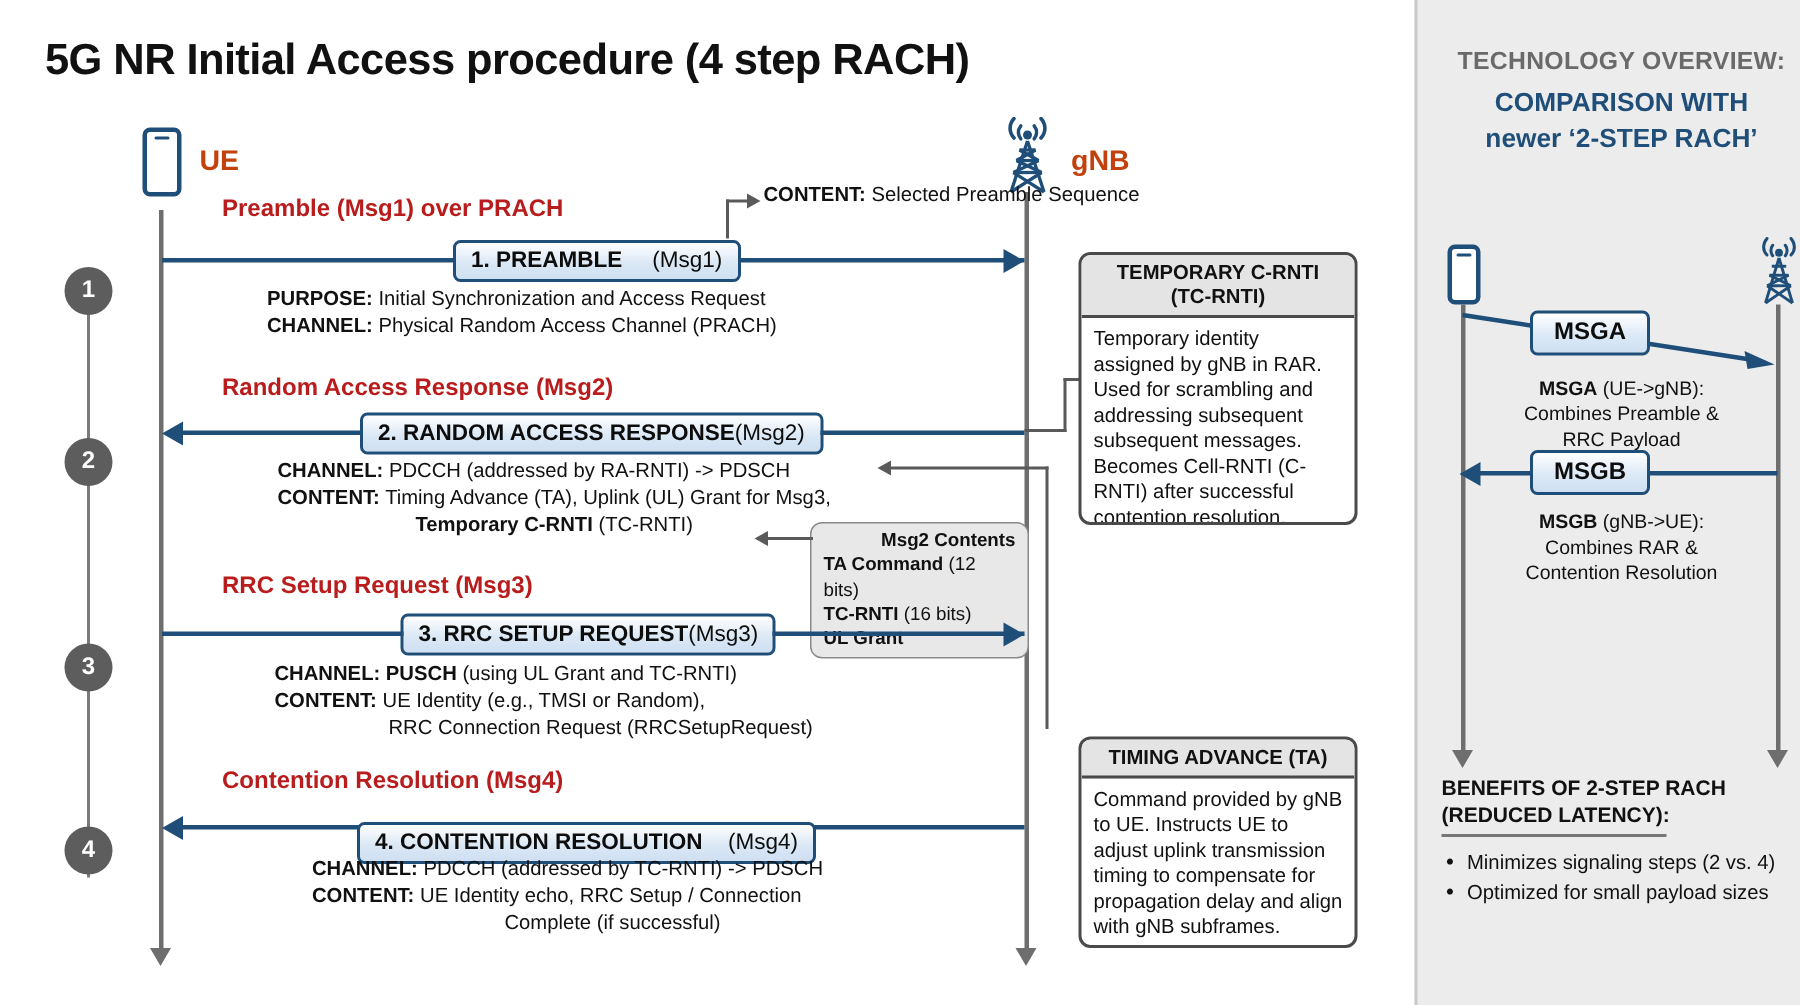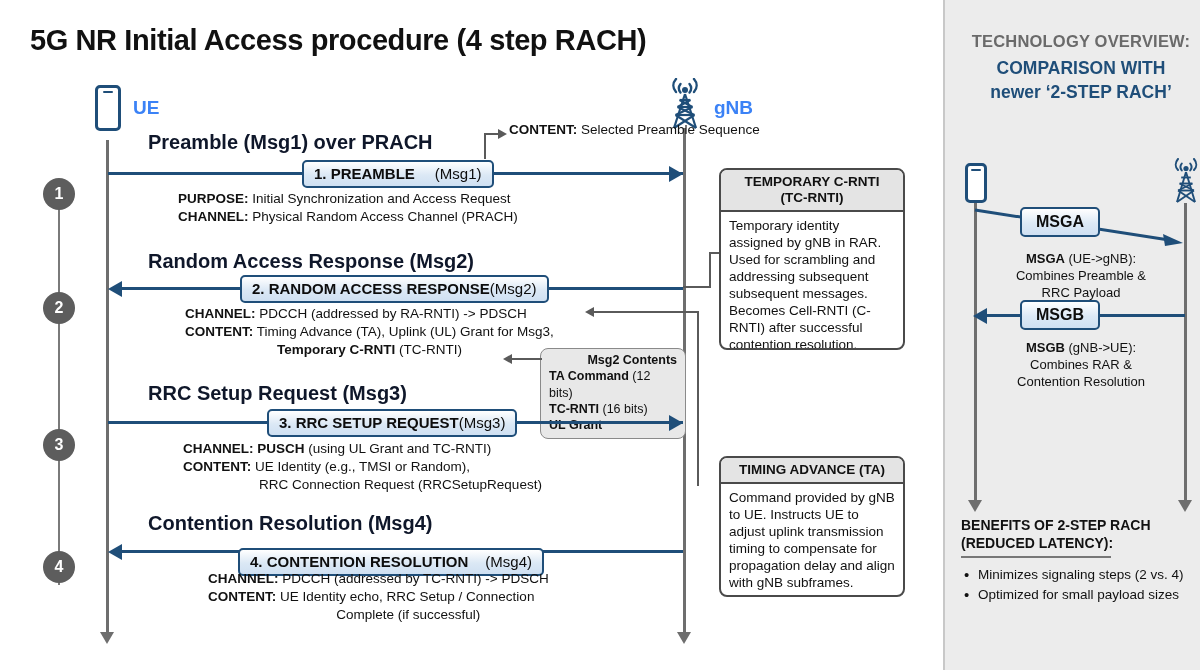--- a/index.html
+++ b/index.html
@@ -38,21 +38,21 @@
   .ue-icon {
     position: absolute; width: 26px; height: 46px;
     border: 3px solid #1f4e79; border-radius: 5px; background: #ffffff;
   }
   .ue-icon::before {
     content: ""; position: absolute; left: 50%; top: 3px;
     transform: translateX(-50%);
     width: 10px; height: 2px; background: #1f4e79; border-radius: 1px;
   }
   .endpoint-label {
-    position: absolute; font-size: 19px; font-weight: bold; color: #3b82f6;
+    position: absolute; font-size: 19px; font-weight: bold; color: #c2410c;
   }
 
   
   .step-rail { position: absolute; width: 2px; background: #7a7a7a; }
   .step-circle {
     position: absolute; width: 32px; height: 32px; border-radius: 50%;
     background: #5d5d5d; color: #ffffff;
     font-size: 16px; font-weight: bold;
     display: flex; align-items: center; justify-content: center;
   }
@@ -77,21 +77,21 @@
     border: 2px solid #1f4e79; border-radius: 5px;
     padding: 3px 10px 4px 10px;
     font-size: 15px; color: #0d0d0d; white-space: nowrap;
     display: flex; align-items: center;
   }
   .msg-box b { font-weight: bold; }
   .msg-box span.light { font-weight: normal; }
 
   
   .phase-title {
-    position: absolute; font-size: 20px; font-weight: bold; color: #0f172a;
+    position: absolute; font-size: 16px; font-weight: bold; color: #b91c1c;
     white-space: nowrap;
   }
 
   
   .detail {
     position: absolute; font-size: 13.5px; color: #111; line-height: 1.33;
     white-space: nowrap;
   }
   .detail b { font-weight: bold; }
   .detail .ctr { display: block; text-align: center; }
@@ -328,21 +328,21 @@
     <div class="conn conn-h" style="left:709px; top:252px; width:14px;"></div>
 
     <div class="infobox" style="left:719px; top:168px; width:186px; height:182px;">
       <div class="infobox-head">
         <span>TEMPORARY C-RNTI</span><br>
         <span>(TC-RNTI)</span>
       </div>
       <div class="infobox-body">Temporary identity assigned by gNB in RAR. Used for scrambling and addressing subsequent subsequent messages. Becomes Cell-RNTI (C-RNTI) after successful contention resolution.</div>
     </div>
 
-    <div class="infobox" style="left:719px; top:456px; width:186px; height:141px;">
+    <div class="infobox" style="left:719px; top:491px; width:186px; height:141px;">
       <div class="infobox-head">
         <span>TIMING ADVANCE (TA)</span>
       </div>
       <div class="infobox-body">Command provided by gNB to UE. Instructs UE to adjust uplink transmission timing to compensate for propagation delay and align with gNB subframes.</div>
     </div>
 
   </div>
 
   <div class="right-panel">
 

